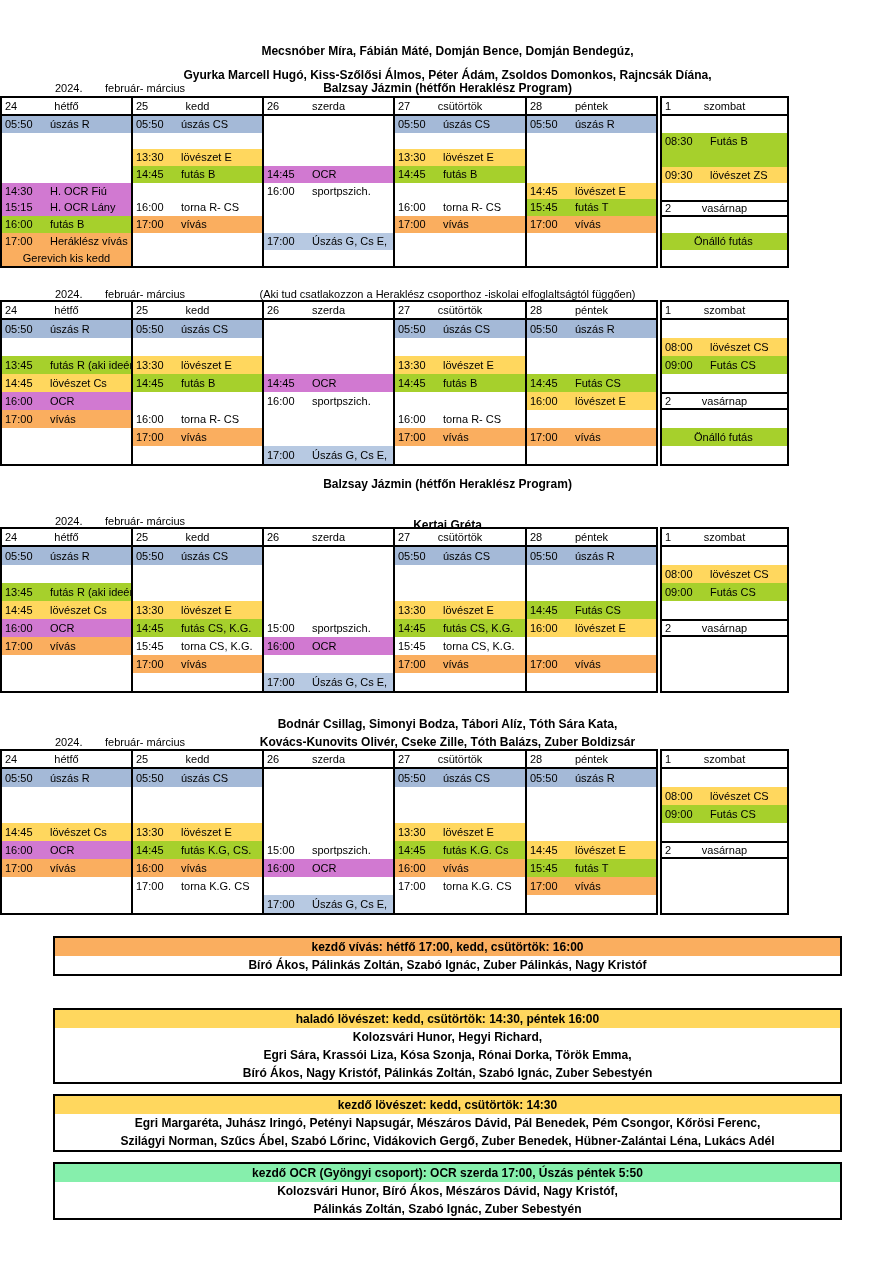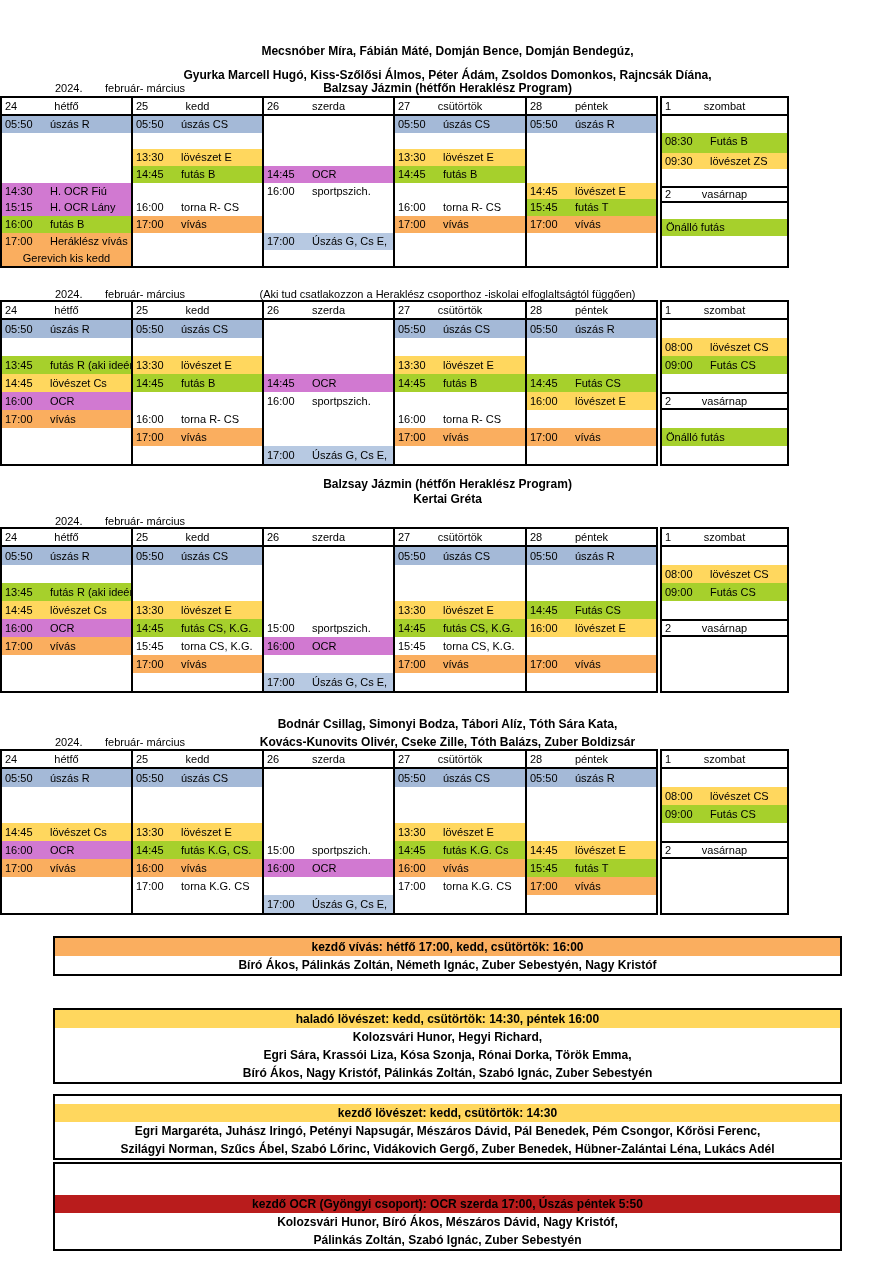--- a/index.html
+++ b/index.html
@@ -19,21 +19,21 @@
   .grid{position:absolute;left:0;}
   .col{position:absolute;top:0;border:2px solid #000;box-sizing:border-box;background:#fff;}
   .col-head{height:18px;line-height:16px;border-bottom:2px solid #000;position:relative;
             font-size:11px;box-sizing:border-box;background:#fff;}
   .num{position:absolute;left:3px;top:0;}
   .dayname{display:block;text-align:center;}
   .cell{display:flex;overflow:hidden;white-space:nowrap;font-size:11px;box-sizing:border-box;}
   .cell .t{flex:0 0 45px;padding-left:3px;}
   .cell .a{flex:1;}
   .cell.ctr{justify-content:center;}
-  .cell.ind{padding-left:4px;align-items:flex-end;}
+  .cell.ind{padding-left:32px;align-items:flex-end;}
   .cell.sub{border-top:2px solid #000;border-bottom:2px solid #000;position:relative;
             display:block;background:#fff;}
   .block{position:absolute;left:53px;width:789px;border:2px solid #000;
          box-sizing:border-box;background:#fff;}
   .bh,.bl{height:18px;line-height:18px;text-align:center;font-weight:bold;font-size:12px;
           overflow:hidden;white-space:nowrap;}
 </style>
 </head>
 <body>
 
@@ -188,21 +188,21 @@
         </div>
         <div class="cell" style="height: 16.7px; line-height: 16.7px;"></div>
         <div class="cell" style="height: 16.7px; line-height: 16.7px;"></div>
       </div>
       <div class="col" style="left: 660px; width: 129px; height: 172.3px;">
         <div class="col-head">
           <span class="num">1</span>
           <span class="dayname">szombat</span>
         </div>
         <div class="cell" style="height: 16.7px; line-height: 16.7px;"></div>
-        <div class="cell" style="height: 20px; line-height: 16.7px; background: rgb(166, 208, 44);">
+        <div class="cell" style="height: 34px; line-height: 16.7px; background: rgb(166, 208, 44);">
           <span class="t">08:30</span>
           <span class="a">Futás B</span>
         </div>
         <div class="cell" style="height: 16.7px; line-height: 16.7px; background: rgb(255, 215, 94);">
           <span class="t">09:30</span>
           <span class="a">lövészet ZS</span>
         </div>
         <div class="cell" style="height: 16.7px; line-height: 16.7px;"></div>
         <div class="cell sub" style="height: 16.7px; line-height: 12.7px;">
           <span class="num">2</span>
@@ -378,21 +378,21 @@
           <span class="dayname">vasárnap</span>
         </div>
         <div class="cell" style="height: 18px; line-height: 18px;"></div>
         <div class="cell ind" style="height: 18px; line-height: 18px; background: rgb(166, 208, 44);">
           <span>Önálló futás</span>
         </div>
         <div class="cell" style="height: 18px; line-height: 18px;"></div>
       </div>
     </div>
     <div class="abs title-line" style="top: 477px;">Balzsay Jázmin (hétfőn Heraklész Program)</div>
-    <div class="abs title-line" style="top: 492px; text-align: center;">Kertai Gréta</div>
+    <div class="abs title-line" style="top: 518px; text-align: center;">Kertai Gréta</div>
     <div class="abs date-row" style="top: 515px;">
       <span class="year">2024.</span>
       <span class="period">február- március</span>
     </div>
     <div class="abs grid" style="top: 527px; height: 166px;">
       <div class="col" style="left: 0px; width: 133px; height: 166px;">
         <div class="col-head">
           <span class="num">24</span>
           <span class="dayname">hétfő</span>
         </div>
@@ -710,31 +710,31 @@
           <span class="num">2</span>
           <span class="dayname">vasárnap</span>
         </div>
         <div class="cell" style="height: 18px; line-height: 18px;"></div>
         <div class="cell" style="height: 18px; line-height: 18px;"></div>
         <div class="cell" style="height: 18px; line-height: 18px;"></div>
       </div>
     </div>
     <div class="block" style="top: 936px;">
       <div class="bh" style="background: rgb(250, 174, 95);">kezdő vívás: hétfő 17:00,  kedd, csütörtök: 16:00</div>
-      <div class="bl">Bíró Ákos, Pálinkás Zoltán, Németh Ignác, Zuber Sebestyén, Nagy Kristóf</div>
+      <div class="bl">Bíró Ákos, Pálinkás Zoltán, Szabó Ignác, Zuber Pálinkás, Nagy Kristóf</div>
     </div>
     <div class="block" style="top: 1008px;">
       <div class="bh" style="background: rgb(255, 215, 94); text-align: center;">haladó lövészet: kedd, csütörtök: 14:30, péntek 16:00</div>
       <div class="bl">Kolozsvári Hunor, Hegyi Richard,</div>
       <div class="bl">Egri Sára, Krassói Liza, Kósa Szonja, Rónai Dorka, Török Emma,</div>
       <div class="bl">Bíró Ákos, Nagy Kristóf, Pálinkás Zoltán, Szabó Ignác, Zuber Sebestyén</div>
     </div>
     <div class="block" style="top: 1094px;">
-      <div class="bh" style="background: rgb(255, 215, 94); margin-top: 8px;">kezdő lövészet: kedd, csütörtök: 14:30</div>
+      <div class="bh" style="background: rgb(255, 215, 94);">kezdő lövészet: kedd, csütörtök: 14:30</div>
       <div class="bl">Egri Margaréta, Juhász Iringó, Petényi Napsugár, Mészáros Dávid, Pál Benedek, Pém Csongor, Kőrösi Ferenc,</div>
       <div class="bl">Szilágyi Norman, Szűcs Ábel, Szabó Lőrinc, Vidákovich Gergő, Zuber Benedek, Hübner-Zalántai Léna, Lukács Adél</div>
     </div>
     <div class="block" style="top: 1162px;">
-      <div class="bh" style="background: #b91c1c; margin-top: 31px;">kezdő OCR (Gyöngyi csoport): OCR szerda 17:00, Úszás péntek 5:50</div>
+      <div class="bh" style="background: #86efac;">kezdő OCR (Gyöngyi csoport): OCR szerda 17:00, Úszás péntek 5:50</div>
       <div class="bl">Kolozsvári Hunor, Bíró Ákos, Mészáros Dávid, Nagy Kristóf,</div>
       <div class="bl">Pálinkás Zoltán, Szabó Ignác, Zuber Sebestyén</div>
     </div>
   </div>
 
 </body></html>

